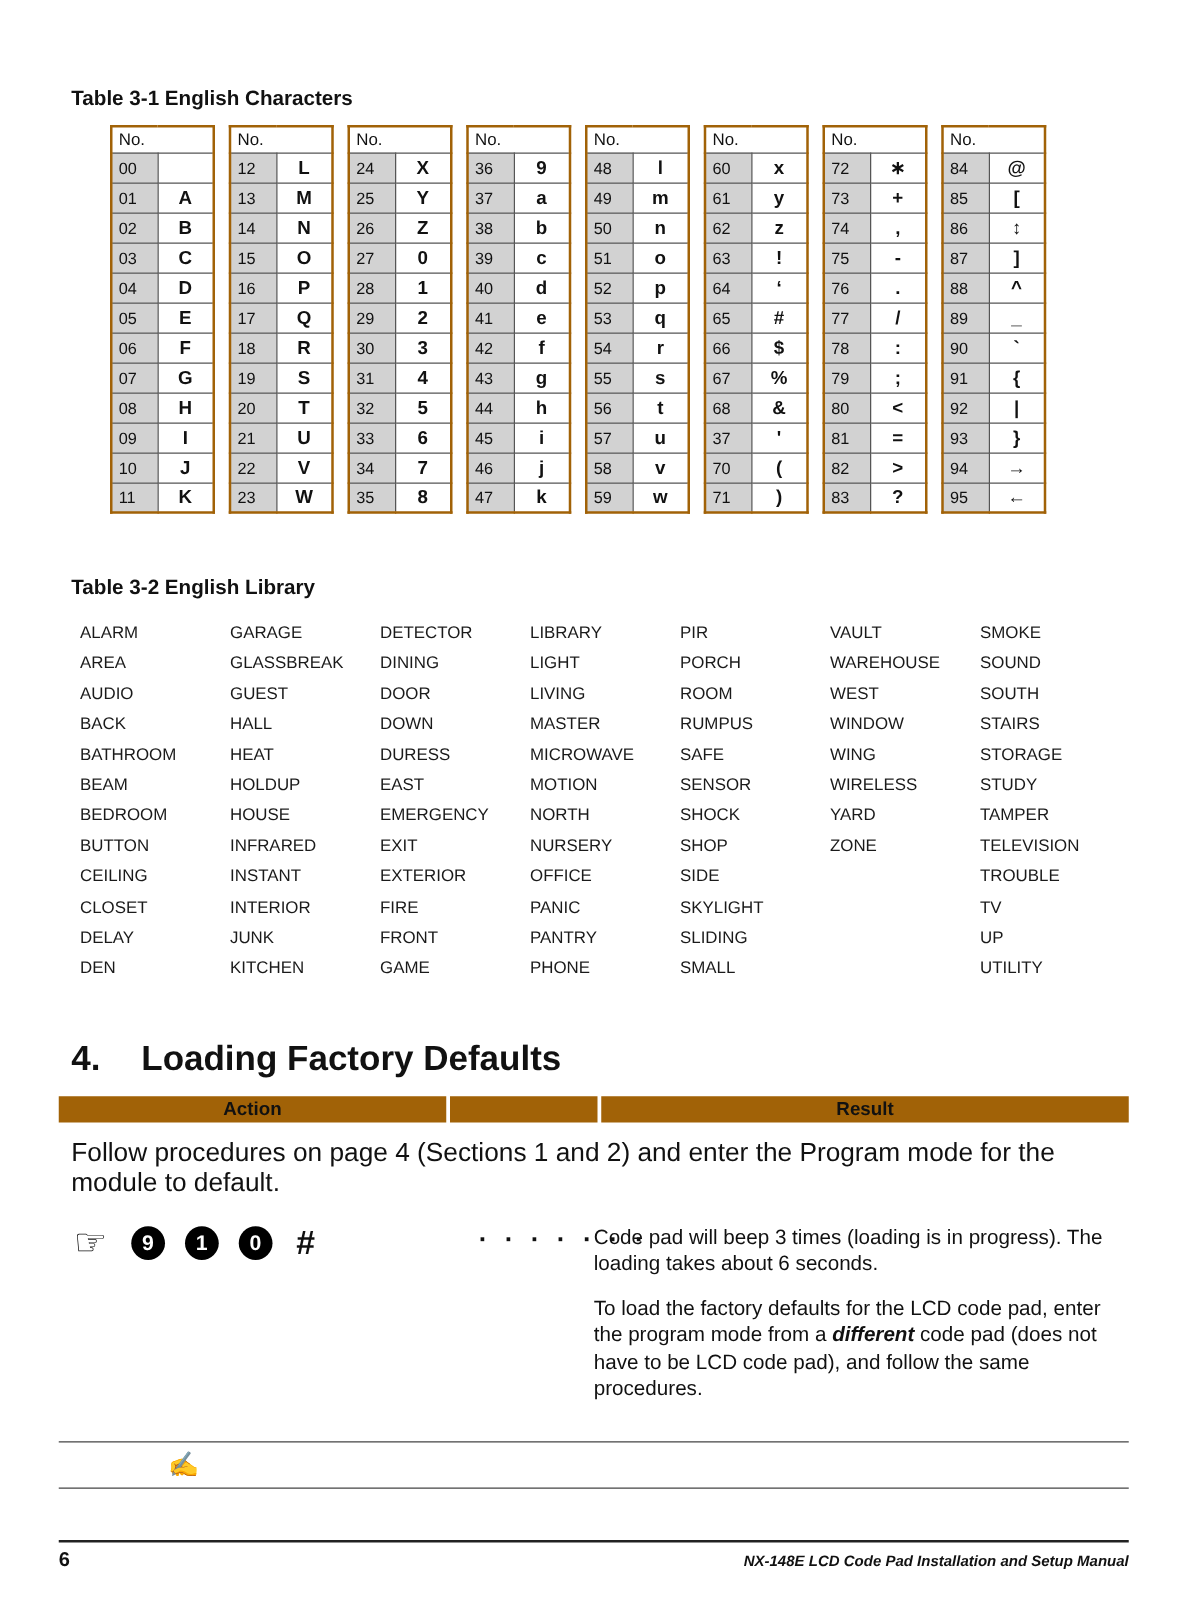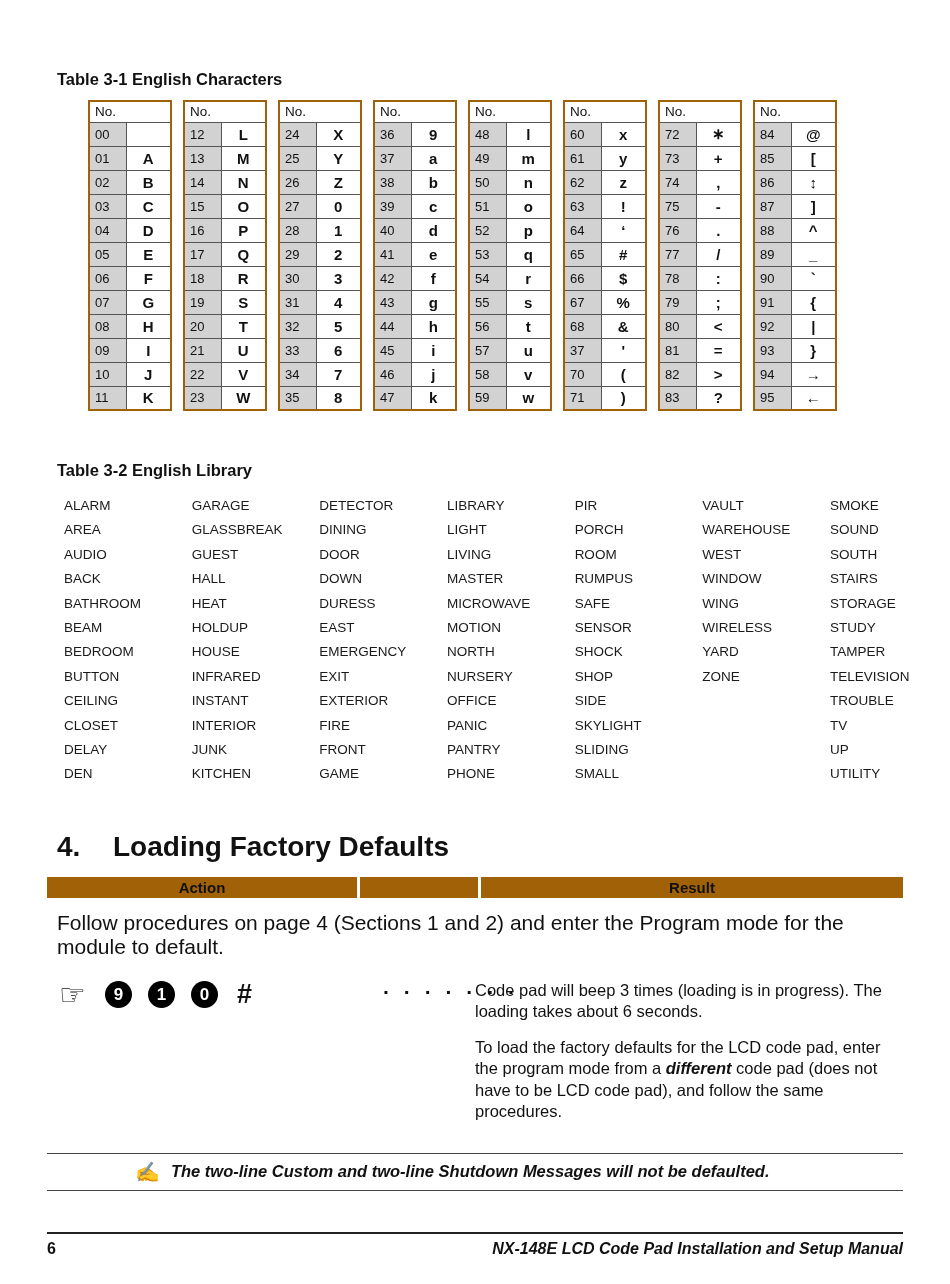--- a/index.html
+++ b/index.html
@@ -18,21 +18,21 @@
   table.chartable { border-collapse: collapse; border: 2px solid #a16207; background: #fff; }
   .chartable th {
     font-weight: normal; text-align: left; font-size: 13.5px;
     padding: 2px 5px; border: 1px solid #555; height: 21px;
   }
   .chartable td { border: 1px solid #555; height: 24px; font-size: 13px; }
   .chartable td.no { width: 37px; background: #d2d2d2; padding: 0 5px; }
   .chartable td.ch { width: 45px; font-weight: bold; text-align: center; font-size: 15px; }
 
   
-  .library-grid { display: flex; margin-left: 64px; margin-top: 14px; justify-content: space-between; }
+  .library-grid { display: flex; margin-left: 64px; margin-top: 14px; }
   .library-col { width: 120px; }
   .library-word { font-size: 13.5px; line-height: 24.4px; color: #1a1a1a; white-space: nowrap; }
 
   
   .heading { margin: 44px 0 14px 57px; font-size: 28px; font-weight: bold; display: flex; }
   .heading-num { width: 56px; }
 
   
   .ar { margin: 0 47px; }
   .ar-header { display: grid; grid-template-columns: 310px 118px 1fr; gap: 3px; }
@@ -63,21 +63,21 @@
   }
   .note-icon { font-style: normal; font-size: 20px; line-height: 20px; }
 
   
   .footer {
     position: absolute; left: 47px; right: 47px; top: 1232px;
     border-top: 2px solid #222; padding-top: 6px;
     display: flex; justify-content: space-between; align-items: baseline;
   }
   .page-num { font-weight: bold; font-size: 16px; }
-  .manual-title { font-style: italic; font-weight: bold; font-size: 16px; text-align: center; }
+  .manual-title { font-style: italic; font-weight: bold; font-size: 12px; text-align: center; }
 </style>
 </head>
 <body>
 
 <div>
 
   <h3 class="section-title title-31">Table 3-1 English Characters</h3>
 
   <div class="char-tables">
       <table class="chartable">
@@ -664,21 +664,20 @@
       <div class="dots">· · · · · · ·</div>
       <div class="result-col">
         <p>Code pad will beep 3 times (loading is in progress). The loading takes about 6 seconds.</p>
         <p><span>To load the factory defaults for the LCD code pad, enter the program mode from a </span><span class="bi">different</span><span> code pad (does not have to be LCD code pad), and follow the same procedures.</span></p>
       </div>
     </div>
   </div>
 
   <div class="note">
     <span class="note-icon">✍</span>
-    <span class="note-text">The two-line Custom and two-line Shutdown Messages will not be defaulted.</span>
   </div>
 
   <div class="footer">
     <span class="page-num">6</span>
     <span class="manual-title">NX-148E LCD Code Pad Installation and Setup Manual</span>
   </div>
 
 </div>
 
 </body></html>

